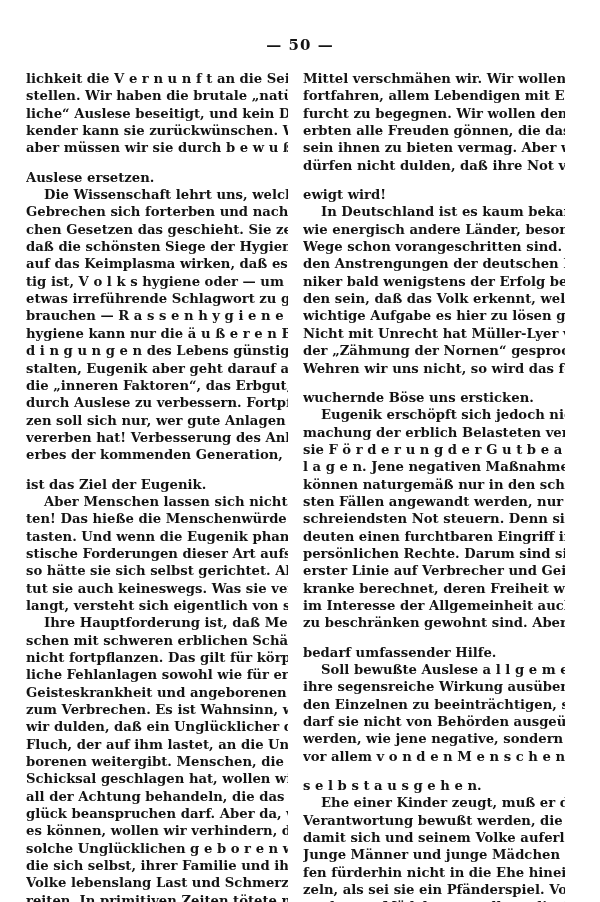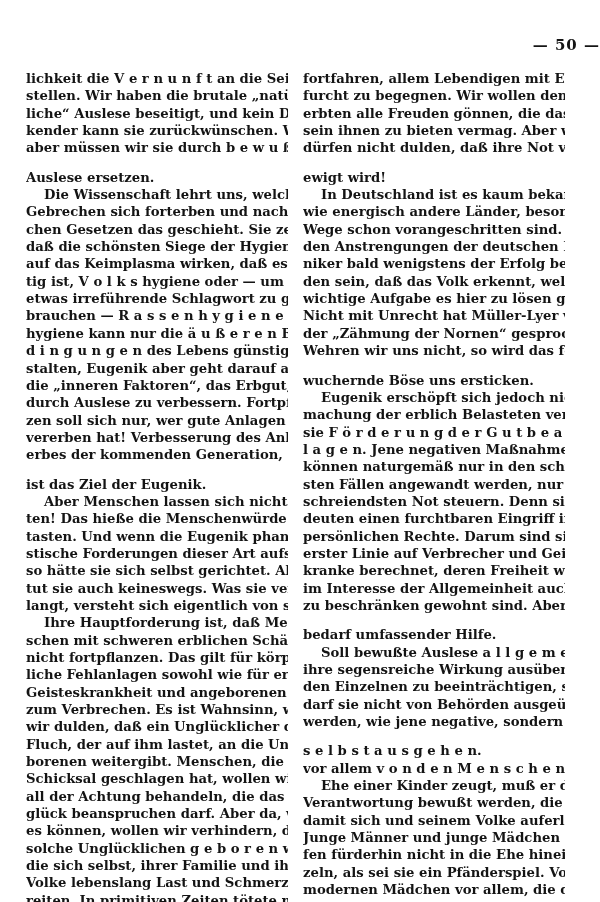--- a/index.html
+++ b/index.html
@@ -1,18 +1,18 @@
 <!DOCTYPE html>
 <html><head>
 <meta charset="utf-8">
 <style>
   html, body { margin: 0; padding: 0; background: #ffffff; }
   body { width: 600px; height: 902px; position: relative; overflow: hidden;
          font-family: "DejaVu Serif", serif; color: #141414; }
-  .page-number { position: absolute; top: 36px; left: 0; width: 600px; text-align: right;
+  .page-number { position: absolute; top: 36px; left: 0; width: 600px; text-align: center;
                  font-size: 15px; font-weight: bold; letter-spacing: 1px; }
   .column { position: absolute; top: 70px; width: 262px; }
   .col-left { left: 26px; }
   .col-right { left: 303px; }
   .line { height: 17.35px; line-height: 17.35px; font-size: 13.2px; font-weight: bold;
           white-space: nowrap; text-align: justify; text-align-last: justify; overflow: hidden; }
   .line.last { text-align-last: left; margin-top: 12px; }
   .line.indent { text-indent: 18px; }
 </style>
 </head>
@@ -63,20 +63,21 @@
     <div class="line">Schicksal geschlagen hat, wollen wir mit</div>
     <div class="line">all der Achtung behandeln, die das Un-</div>
     <div class="line">glück beanspruchen darf. Aber da, wo wir</div>
     <div class="line">es können, wollen wir verhindern, daß</div>
     <div class="line">solche Unglücklichen g e b o r e n werden,</div>
     <div class="line">die sich selbst, ihrer Familie und ihrem</div>
     <div class="line">Volke lebenslang Last und Schmerz be-</div>
     <div class="line">reiten. In primitiven Zeiten tötete man</div>
   </div>
 <div class="column col-right" id="col-right">
+    <div class="line">Mittel verschmähen wir. Wir wollen</div>
     <div class="line">fortfahren, allem Lebendigen mit Ehr-</div>
     <div class="line">furcht zu begegnen. Wir wollen den Ent-</div>
     <div class="line">erbten alle Freuden gönnen, die das Da-</div>
     <div class="line">sein ihnen zu bieten vermag. Aber wir</div>
     <div class="line">dürfen nicht dulden, daß ihre Not ver-</div>
     <div class="line last">ewigt wird!</div>
     <div class="line indent">In Deutschland ist es kaum bekannt,</div>
     <div class="line">wie energisch andere Länder, besonders</div>
     <div class="line">Wege schon vorangeschritten sind. Möge</div>
     <div class="line">den Anstrengungen der deutschen Euge-</div>
@@ -99,22 +100,22 @@
     <div class="line">erster Linie auf Verbrecher und Geistes-</div>
     <div class="line">kranke berechnet, deren Freiheit wir ja</div>
     <div class="line">im Interesse der Allgemeinheit auch sonst</div>
     <div class="line">zu beschränken gewohnt sind. Aber es</div>
     <div class="line last">bedarf umfassender Hilfe.</div>
     <div class="line indent">Soll bewußte Auslese a l l g e m e i n</div>
     <div class="line">ihre segensreiche Wirkung ausüben, ohne</div>
     <div class="line">den Einzelnen zu beeinträchtigen, so</div>
     <div class="line">darf sie nicht von Behörden ausgeübt</div>
     <div class="line">werden, wie jene negative, sondern muß</div>
+    <div class="line">vor allem v o n d e n M e n s c h e n</div>
     <div class="line last">s e l b s t a u s g e h e n.</div>
-    <div class="line">vor allem v o n d e n M e n s c h e n</div>
     <div class="line indent">Ehe einer Kinder zeugt, muß er der</div>
     <div class="line">Verantwortung bewußt werden, die er</div>
     <div class="line">damit sich und seinem Volke auferlegt.</div>
     <div class="line">Junge Männer und junge Mädchen dür-</div>
     <div class="line">fen fürderhin nicht in die Ehe hineintän-</div>
     <div class="line">zeln, als sei sie ein Pfänderspiel. Von den</div>
     <div class="line">modernen Mädchen vor allem, die den</div>
   </div>
 
 </body></html>

